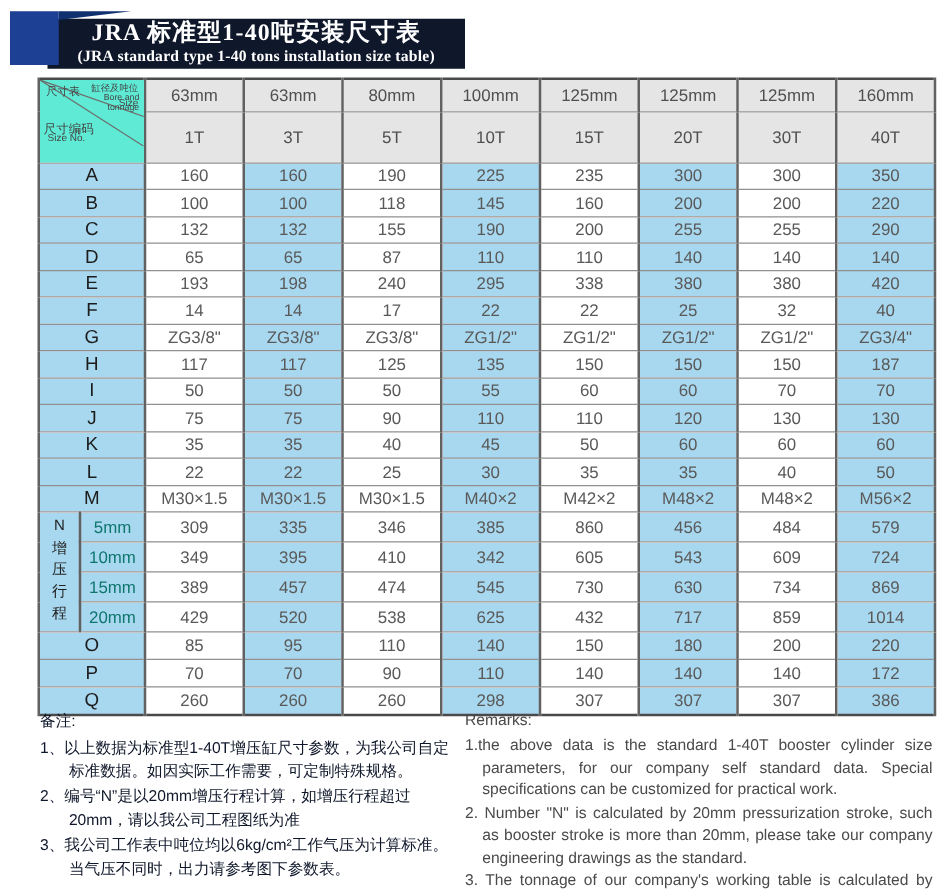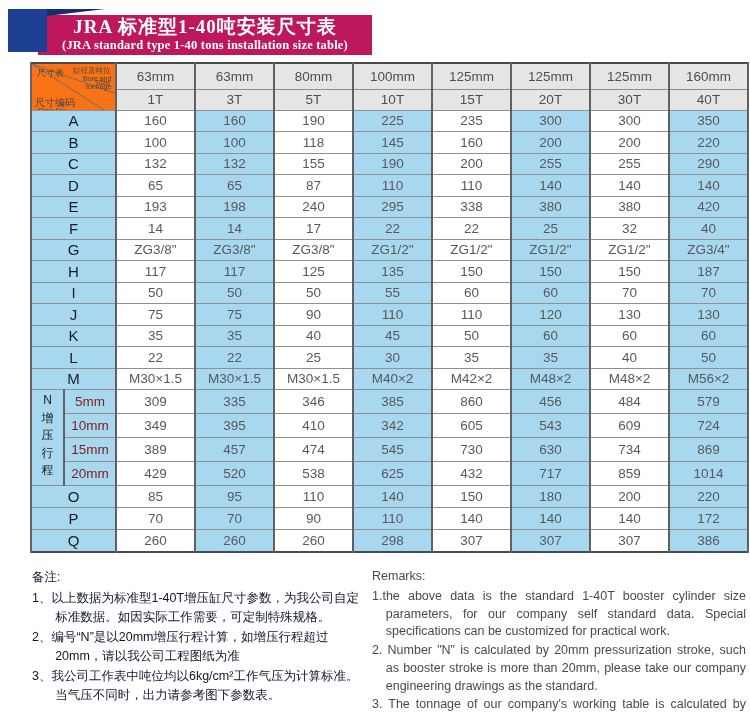--- a/index.html
+++ b/index.html
@@ -3,54 +3,54 @@
 <meta charset="utf-8">
 <style>
   html,body{margin:0;padding:0;background:#fff;}
   .page{position:relative;width:750px;height:714px;background:#ffffff;overflow:hidden;
         font-family:"Liberation Sans", sans-serif;}
 
   
   .navy-square{position:absolute;left:8px;top:9px;width:39px;height:43px;background:#1e4094;z-index:3;}
   .banner-fold{position:absolute;left:47px;top:9px;width:0;height:0;z-index:2;
     border-top:7px solid #10306f;border-right:58px solid transparent;}
-  .banner{position:absolute;left:38px;top:15px;width:334px;height:40px;background:#be185d;z-index:1;
+  .banner{position:absolute;left:38px;top:15px;width:334px;height:40px;background:#0f172a;z-index:1;
     text-align:center;color:#fff;font-family:"Liberation Serif", serif;}
   .banner .t1{font-size:19px;font-weight:bold;letter-spacing:1px;line-height:22px;margin-top:1px;}
   .banner .t2{font-size:12.5px;font-weight:bold;letter-spacing:0.2px;line-height:15px;}
 
   
   table.size-table{position:absolute;left:30px;top:62px;width:718px;table-layout:fixed;
     border-collapse:collapse;border:2px solid #4a4a4a;}
   .size-table td,.size-table th{border-top:1px solid #909090;border-bottom:1px solid #909090;
     border-left:2px solid #616161;border-right:2px solid #616161;
     padding:0;text-align:center;vertical-align:middle;overflow:hidden;}
   .size-table thead th{background:#e5e5e5;font-weight:normal;color:#4f4f4f;font-size:13.5px;}
   .size-table thead tr.hr1{height:26px;}
-  .size-table thead tr.hr2{height:21px;}
-  td.corner{background:#f97316;position:relative;}
+  .size-table thead tr.hr2{height:41px;}
+  td.corner{background:#5eead4;position:relative;}
   .corner svg{position:absolute;left:0;top:0;}
   .corner .ctext{position:absolute;color:#444;white-space:nowrap;}
   .c-size-zh{left:5px;top:3px;font-size:9px;}
   .c-size-en{left:27px;top:14px;font-size:8px;color:#666;padding-left:36px;}
   .c-bore-zh{left:41px;top:2px;font-size:7.5px;}
   .c-bore-en1{left:51px;top:11px;font-size:7px;color:#666;}
   .c-bore-en2{left:54px;top:19px;font-size:7px;color:#666;}
   .c-code-zh{left:3px;top:32px;font-size:10px;}
   .c-code-en{left:6px;top:42px;font-size:8px;color:#666;}
 
   tbody tr{height:21.5px;}
   tbody tr.nrow{height:24px;}
   tbody tr.tail{height:22px;}
   td.lab{background:#a8d8ef;color:#1c1c1c;font-size:15px;}
   td.val{background:#ffffff;color:#595959;font-size:13.5px;}
   td.val.blue{background:#a8d8ef;}
   td.nlab{background:#a8d8ef;color:#222;font-size:12px;line-height:17.5px;padding:2px 0;vertical-align:top;}
   td.nlab span{display:block;}
-  td.sublab{background:#a8d8ef;color:#7f1d1d;font-size:13.5px;}
+  td.sublab{background:#a8d8ef;color:#0f766e;font-size:13.5px;}
 
   
   .notes-zh{position:absolute;left:32px;top:568px;width:330px;color:#0f172a;
     font-size:12.5px;line-height:1.52;}
   .notes-zh .item{padding-left:1.85em;text-indent:-1.85em;margin-top:1px;}
   .notes-en{position:absolute;left:372px;top:568px;width:374px;color:#4a4a4a;
     font-size:12.5px;line-height:1.42;text-align:justify;}
   .notes-en .item{padding-left:1.1em;text-indent:-1.1em;margin-top:1px;}
   .nh{margin-bottom:2px;}
 </style>

